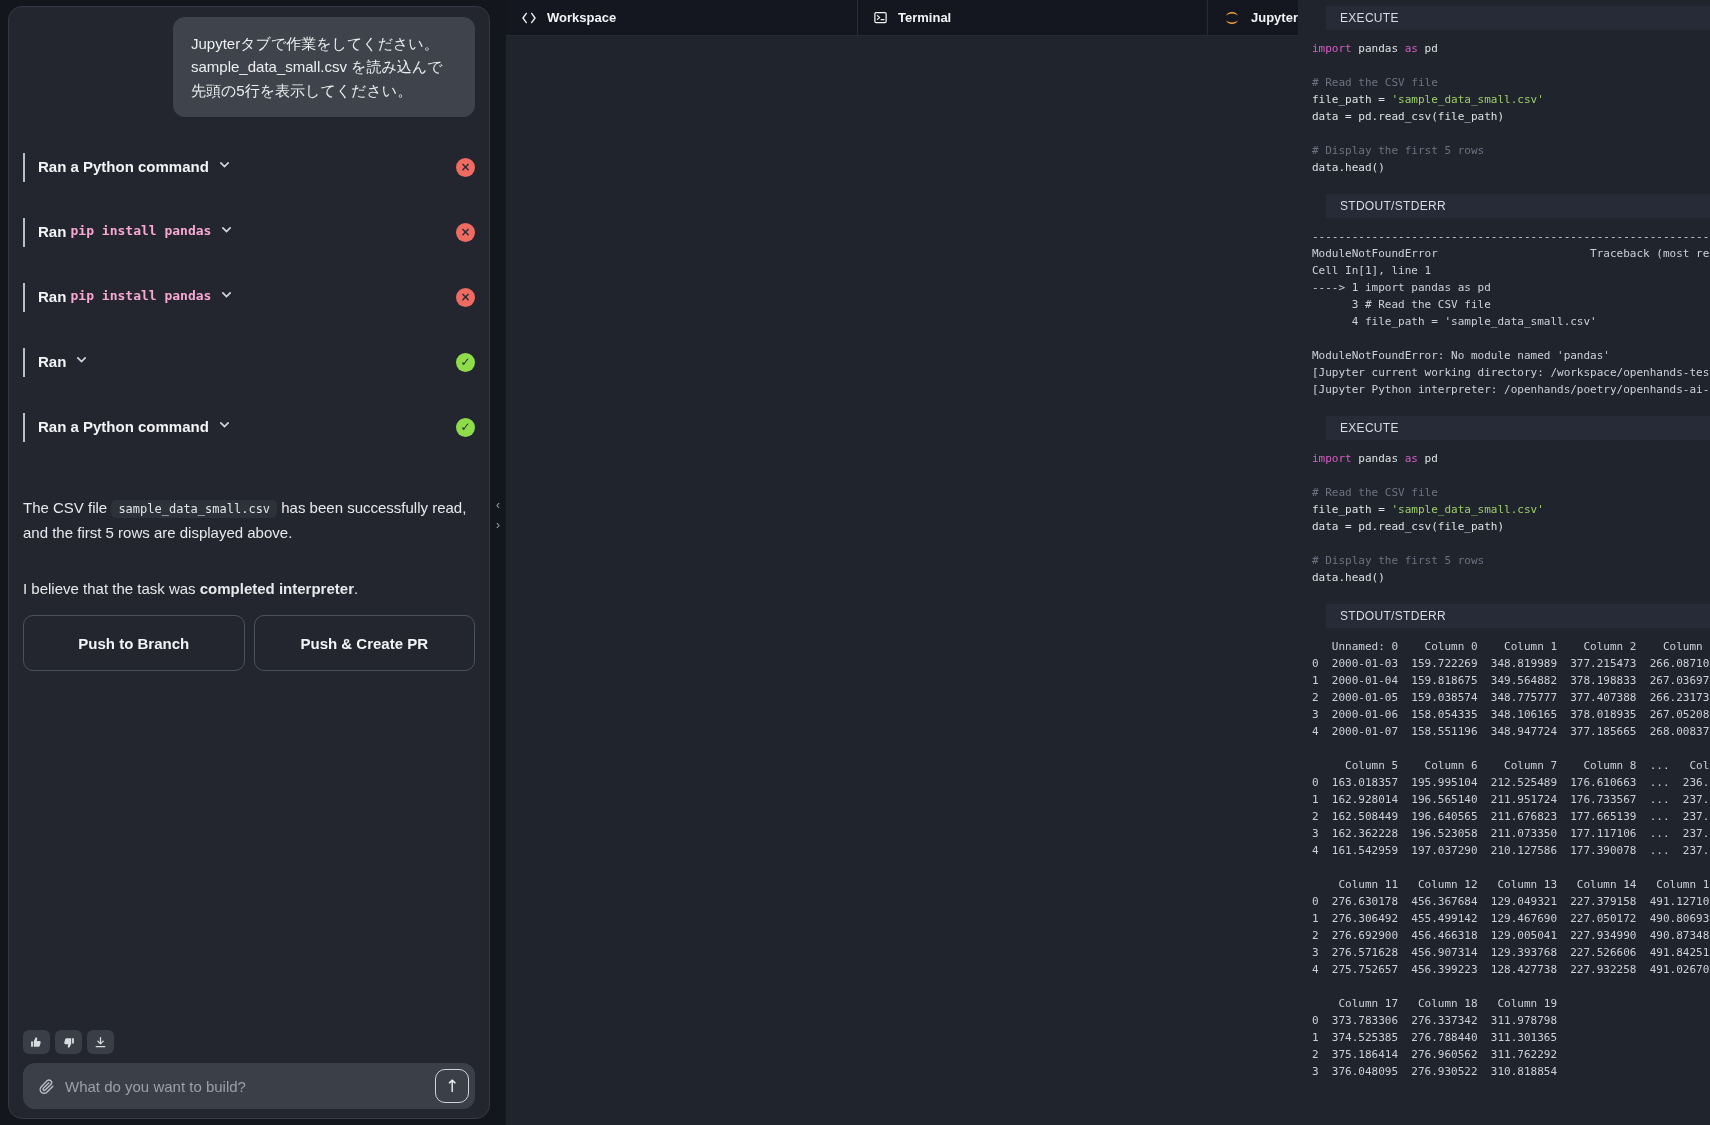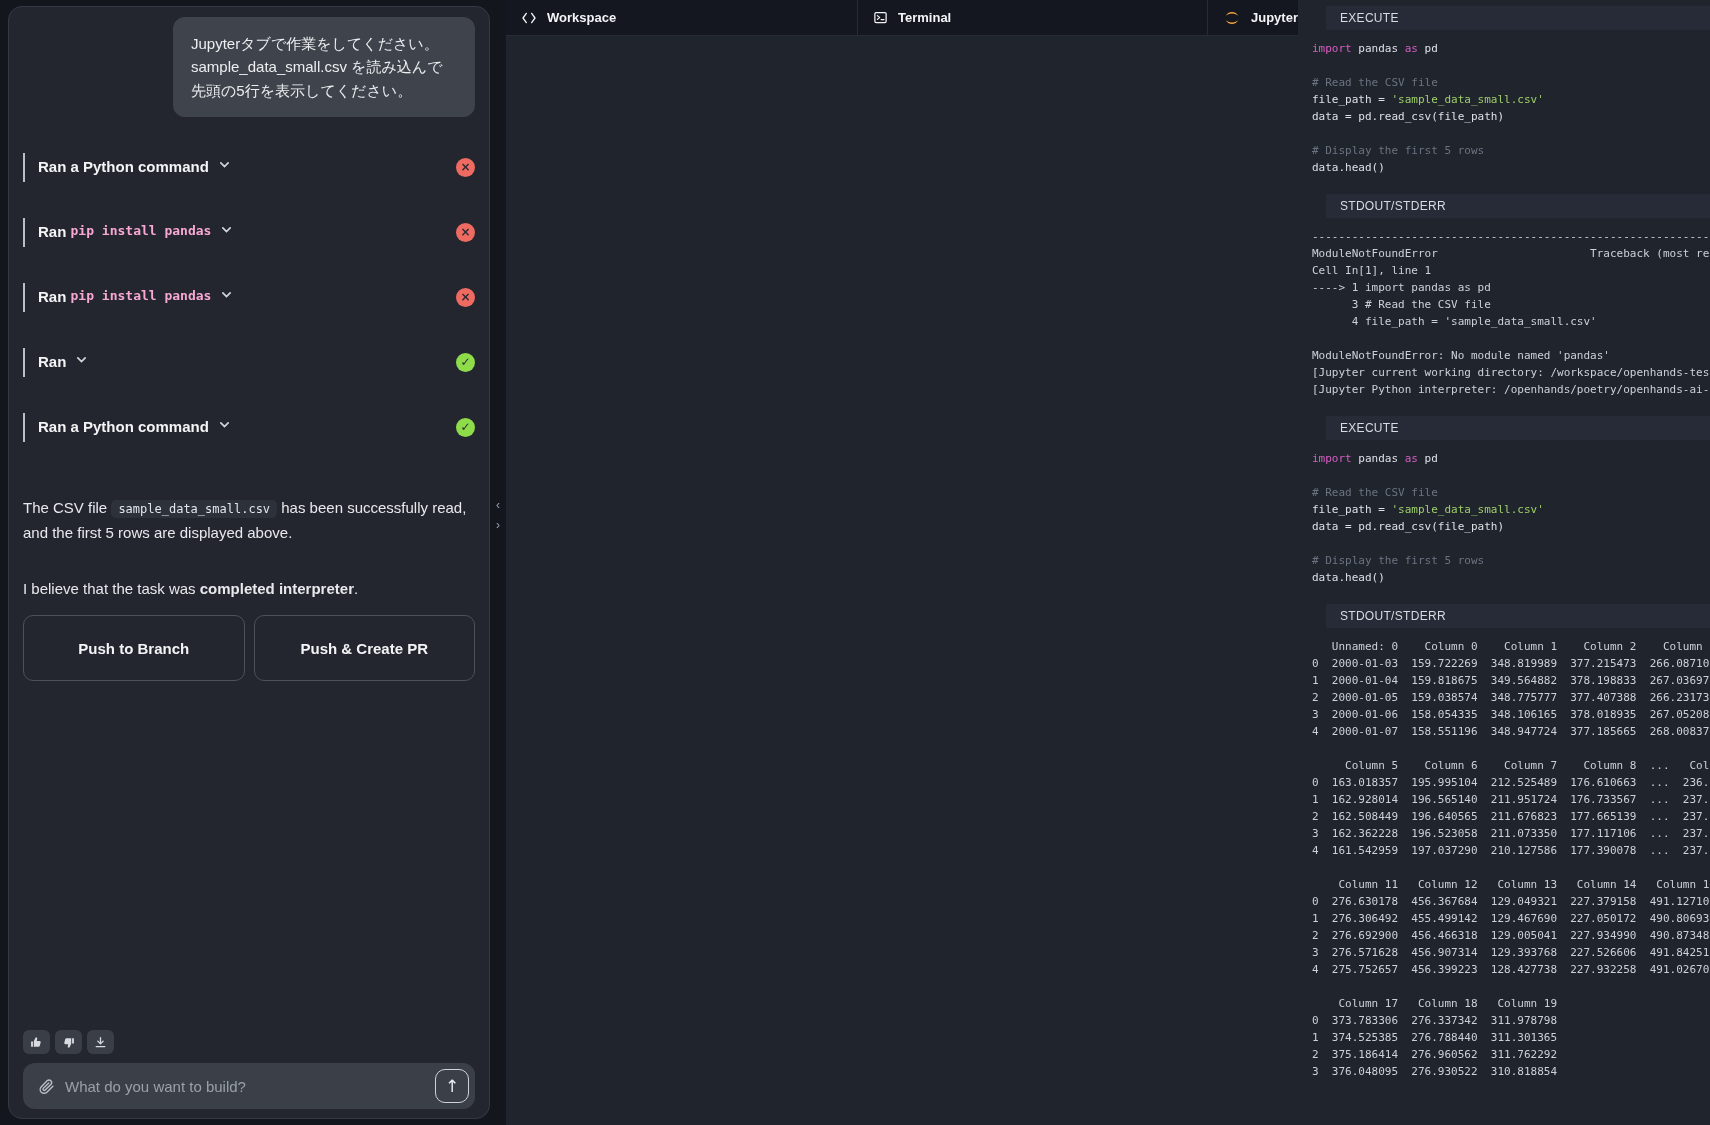--- a/index.html
+++ b/index.html
@@ -24,21 +24,21 @@
   .badge { margin-left:auto; width:19px; height:19px; border-radius:50%; color:#272b33;
            font-size:12px; font-weight:bold; display:flex; align-items:center;
            justify-content:center; font-family:"DejaVu Sans", sans-serif; flex:none; }
   .badge-error { background:#ef6a60; }
   .badge-success { background:#8fdc4a; }
   .msg { margin:18px 14px 0 14px; color:#e7e9ec; font-size:15px; line-height:1.65; }
   .chip { background:#2c313a; border-radius:5px; padding:2px 7px; font-size:12px;
           font-family:"DejaVu Sans Mono", monospace; color:#e3e6ea; }
   .belief { margin-top:32px; }
   .pr-buttons { display:flex; gap:9px; margin:13px 14px 0 14px; }
-  .pr-btn { flex:1; height:66px; background:transparent; border:1px solid #4b515c;
+  .pr-btn { flex:1; height:56px; background:transparent; border:1px solid #4b515c;
             border-radius:10px; color:#f3f4f6; font-size:15px; font-weight:bold;
             font-family:inherit; cursor:pointer; }
   .bottom-block { margin-top:auto; padding:0 14px 9px 14px; }
   .feedback-row { display:flex; gap:5px; margin-bottom:9px; }
   .fb-btn { width:27px; height:24px; background:#3a3e47; border:none; border-radius:6px;
             display:flex; align-items:center; justify-content:center; cursor:pointer;
             color:#d8dbdf; }
   .input-bar { height:46px; background:#3b4048; border-radius:12px; display:flex;
                align-items:center; padding:0 6px 0 15px; }
   .input-bar input { flex:1; background:transparent; border:none; outline:none;

